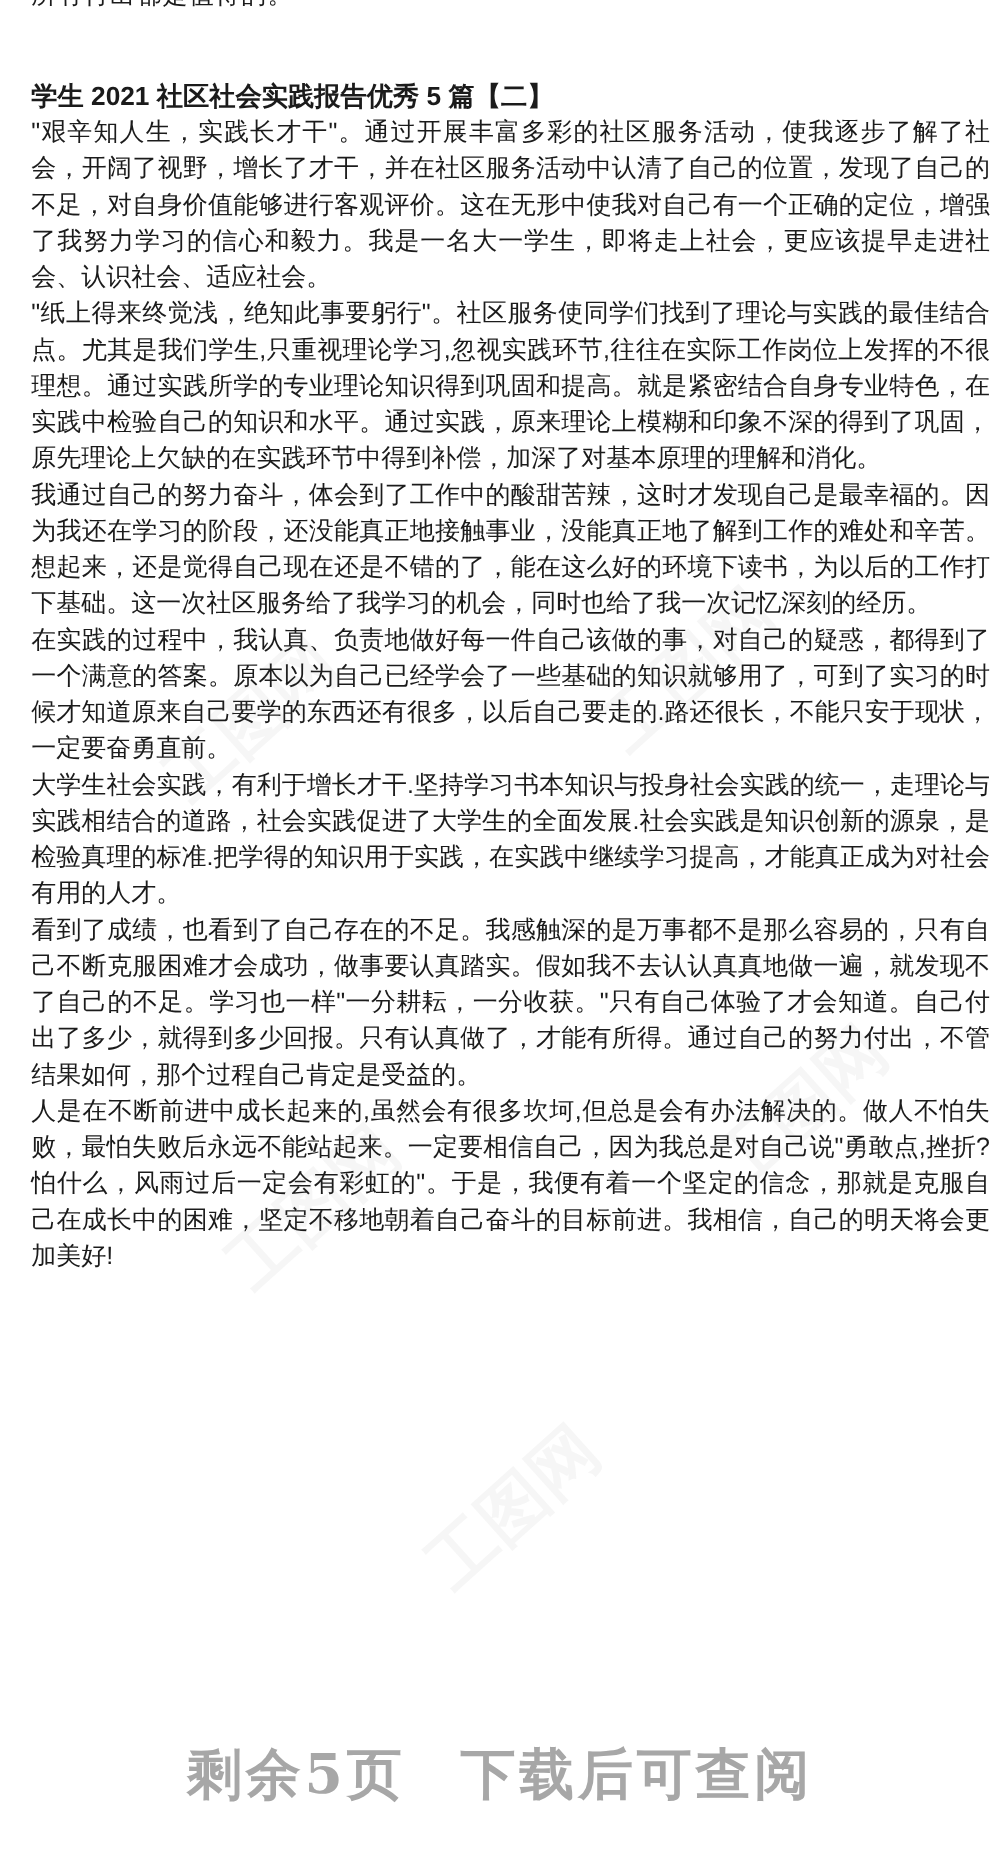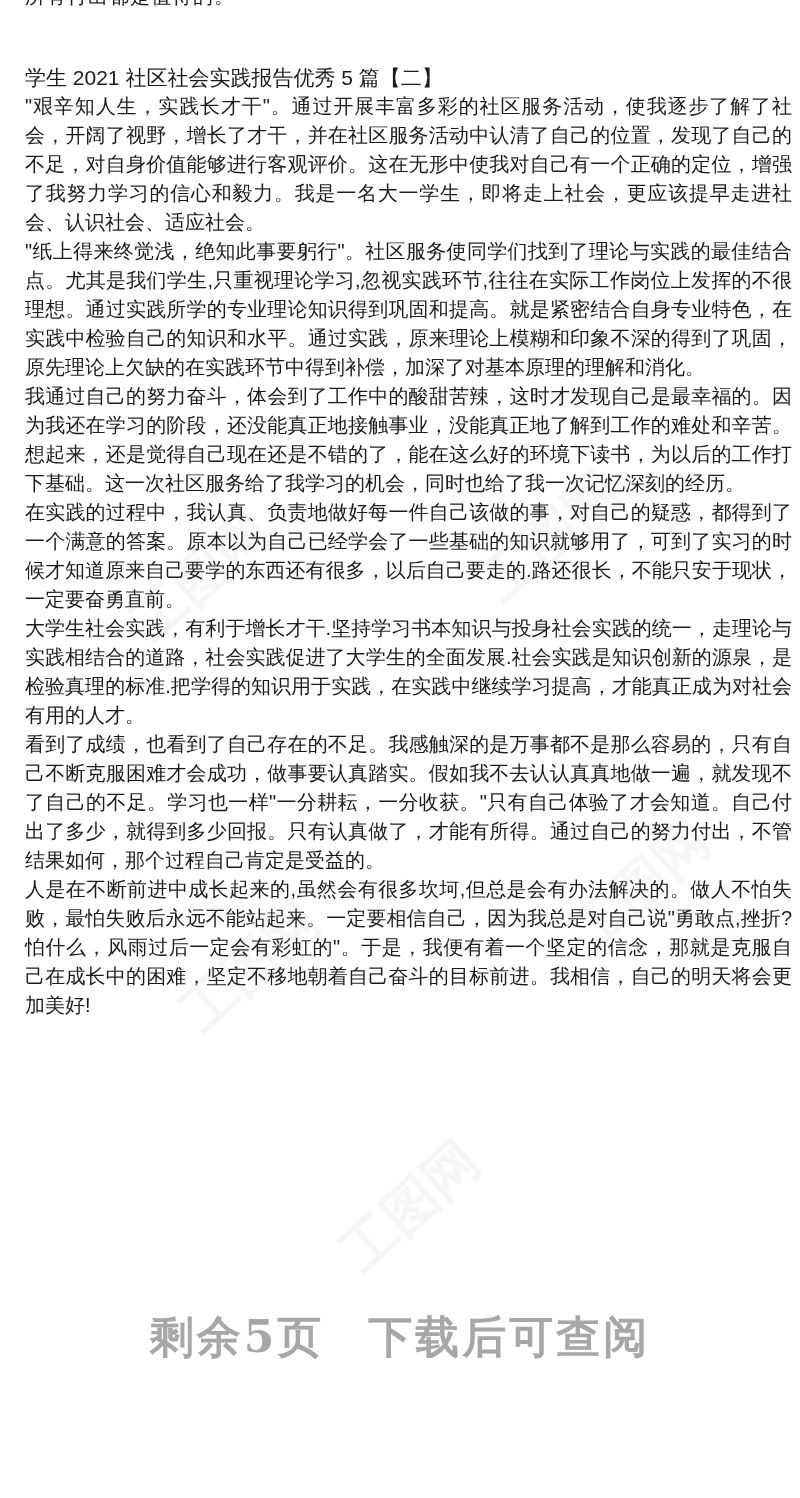--- a/index.html
+++ b/index.html
@@ -9,39 +9,39 @@
     background:#ffffff;
     overflow:hidden;
     font-family:"Liberation Sans","DejaVu Sans",sans-serif;
     color:#1b1b1b;
   }
   .content{padding:0 8px 0 25px;}
   
   .clip-top{height:11px;overflow:hidden;}
   .clip-top span{display:block;font-size:20px;line-height:29px;margin-top:-18px;letter-spacing:1px;}
   .doc-title{
-    font-size:21px;font-weight:400;line-height:29px;
+    font-size:21px;font-weight:700;line-height:29px;
     margin:52px 0 0 0;
   }
   .para{
     margin:0;font-size:20px;line-height:29px;
     text-align:justify;text-justify:inter-character;
     word-break:break-all;
   }
   .watermark{
     position:absolute;
     font-size:54px;font-weight:700;
     color:rgba(110,110,110,0.06);
     transform:rotate(-42deg);
     white-space:nowrap;
     pointer-events:none;
     user-select:none;
   }
   .footer-banner{
-    position:absolute;left:0;top:1308px;width:100%;
+    position:absolute;left:0;top:1390px;width:100%;
     text-align:center;
     font-family:"DejaVu Serif","Liberation Serif",serif;
     font-weight:700;font-size:44px;
     color:#a7a7a7;letter-spacing:3px;
     white-space:nowrap;
   }
   .footer-banner .spacer{display:inline-block;width:44px;}
 </style>
 </head>
 <body>

